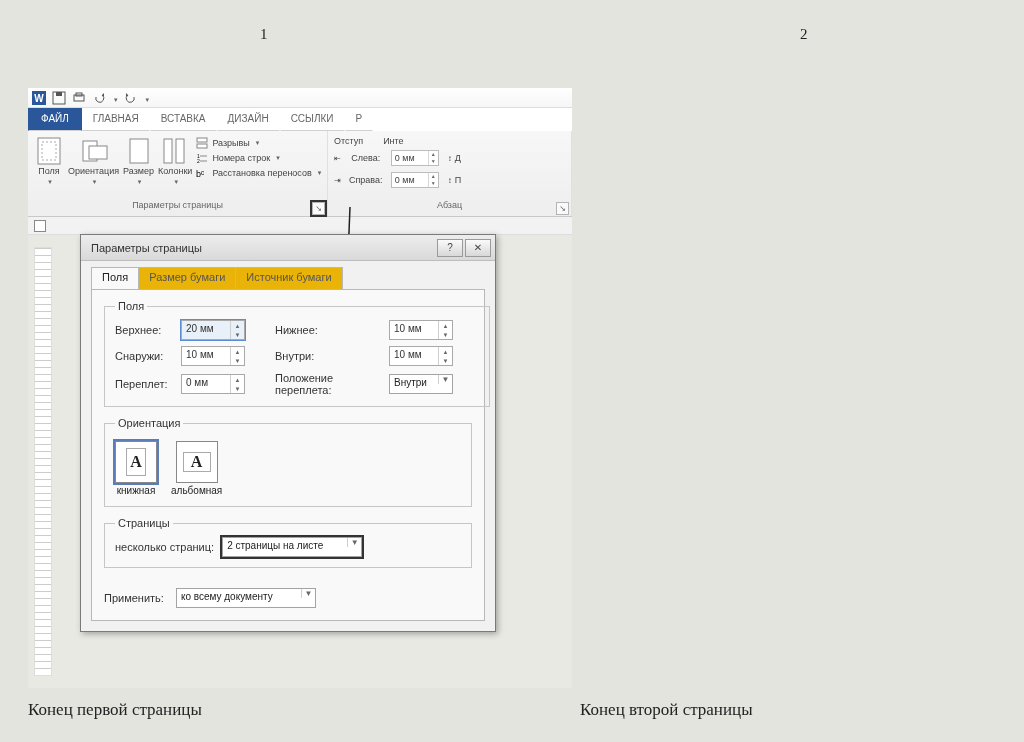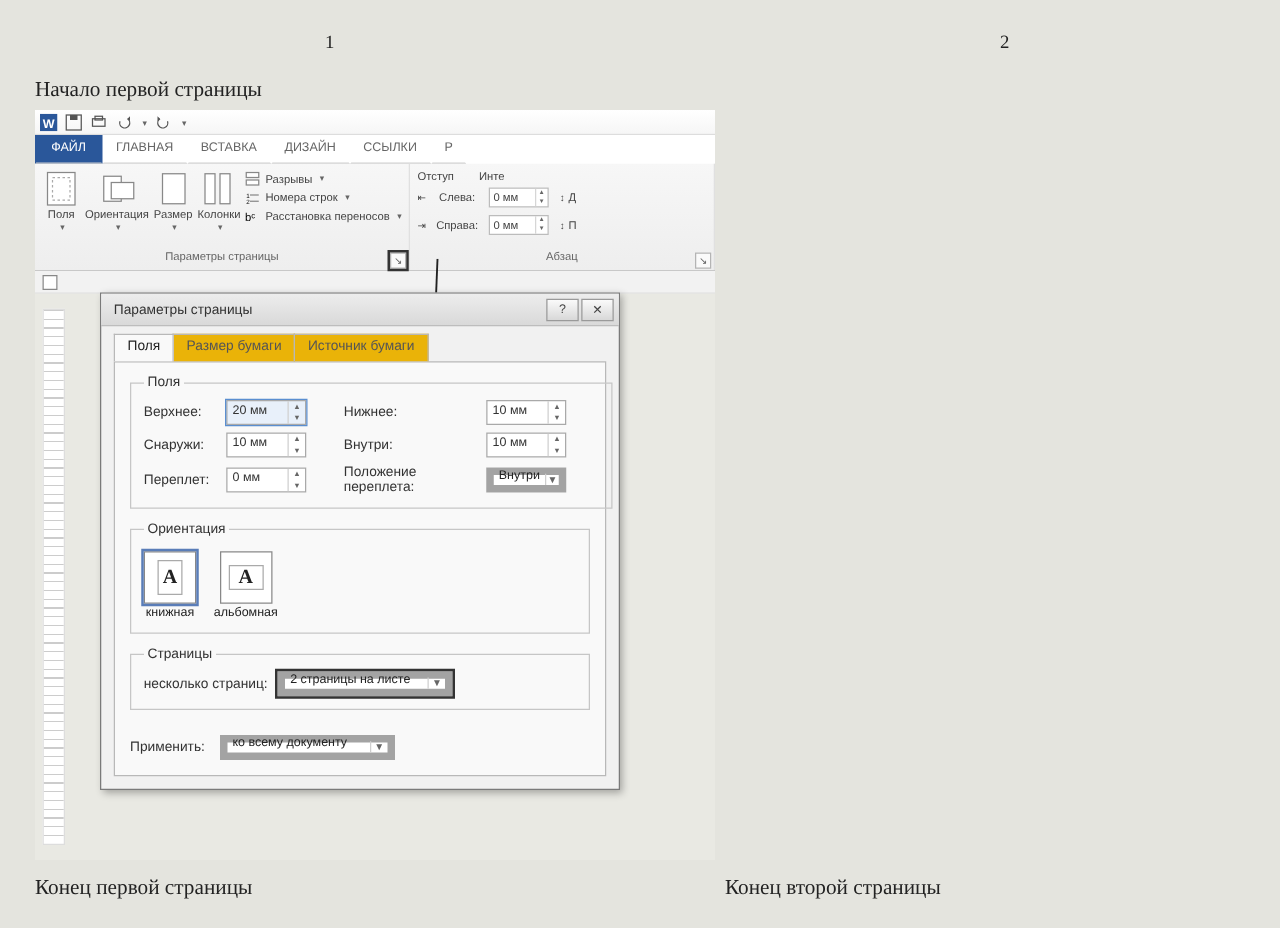--- a/index.html
+++ b/index.html
@@ -198,21 +198,21 @@
   .fld-label { font-size:11px; color:#333; }
   .spinbox {
     display:flex; height:20px; border:1px solid #a9a9a9; background:#fff;
     align-items:stretch; width:64px;
   }
   .spinbox.selected { outline:1px solid #5a8ed0; background:#e8f0fa;}
   .spinbox .v { flex:1; padding:2px 4px; font-size:10px; color:#333;}
   .spinbox .ar { width:14px; border-left:1px solid #cfcfcf; display:flex; flex-direction:column;}
   .spinbox .ar span { flex:1; font-size:6px; display:flex; align-items:center; justify-content:center; color:#666;}
   .combo {
-    display:flex; height:20px; border:6px solid #a3a3a3; background:#fff; width:64px; align-items:flex-end;
+    display:flex; height:20px; border:1px solid #a3a3a3; background:#fff; width:64px; align-items:flex-start;
   }
   .combo .v { flex:1; padding:2px 4px; font-size:10px;}
   .combo .dd { width:14px; border-left:1px solid #cfcfcf; text-align:center; font-size:8px; color:#666;}
   .combo.wide { width:140px; }
 
   .orient-row { display:flex; gap:14px; margin-top:4px;}
   .orient {
     display:flex; flex-direction:column; align-items:center;
     font-size:10px; cursor:pointer;
   }
@@ -255,21 +255,20 @@
     width: 60px; height: 272px;
   }
 </style>
 </head>
 <body>
 
 <div class="page">
   <div class="page-numbers pn1">1</div>
   <div class="page-numbers pn2">2</div>
 
-  <div class="heading h1">Начало первой страницы</div>
   <div class="bottom-heading bh1">Конец первой страницы</div>
   <div class="bottom-heading bh2">Конец второй страницы</div>
 
   <div class="word-area">
 
     <div class="qat">
       <span>
           <svg width="14" height="14">
             <rect width="14" height="14" fill="#2a579a"></rect>
             <text x="7" y="11" font-size="10" fill="#fff" text-anchor="middle" font-family="Arial" font-weight="bold">W</text>

